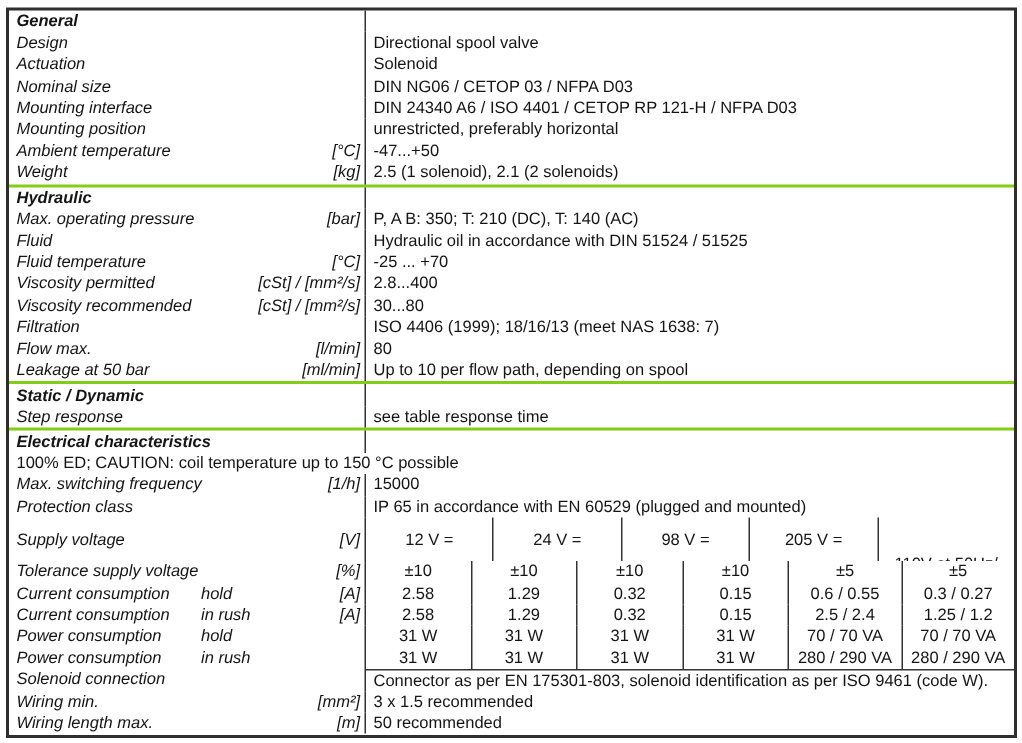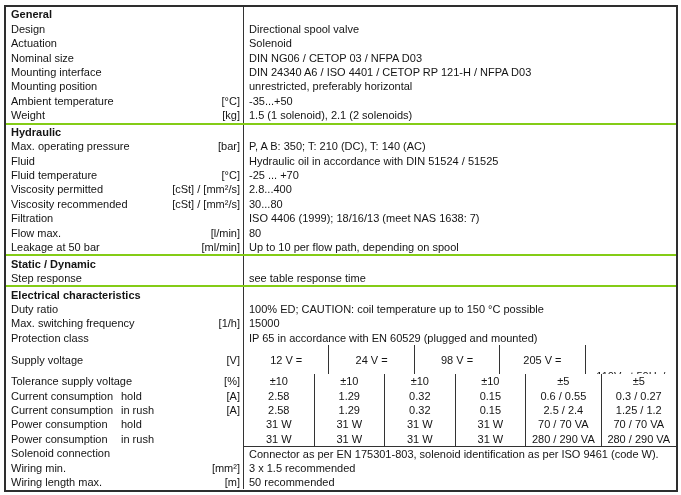--- a/index.html
+++ b/index.html
@@ -15,25 +15,25 @@
     display:flex;flex-direction:column;
   }
   .section{display:flex;flex-direction:column;}
   .section + .section{border-top:2px solid #84cc16;}
   .row{display:flex;height:14.45px;flex:none;white-space:nowrap;}
   .row.tall{height:28.9px;align-items:center;}
   .lcell{
     width:238px;flex:none;box-sizing:border-box;
     border-right:1px solid #333;
     display:flex;align-items:center;position:relative;
-    padding:0 3px 0 5px;height:100%;line-height:12px;
+    padding:0 3px 0 5px;height:100%;line-height:12px;font-style:italic;
   }
   .lbl{flex:none;}
   .bold{font-weight:bold;}
-  .sub{position:absolute;left:115px;}
+  .sub{position:absolute;left:128px;}
   .unit{margin-left:auto;}
   .vcell{
     flex:1;box-sizing:border-box;display:flex;align-items:center;
     padding-left:5px;height:100%;line-height:12px;overflow:hidden;
   }
   .varea{flex:1;display:flex;height:100%;box-sizing:border-box;}
   .topline{border-top:1px solid #333;}
   .botline{border-bottom:1px solid #333;}
   .col{
     flex:71 0 0;box-sizing:border-box;border-right:1px solid #333;
@@ -84,28 +84,28 @@
       <div class="lcell">
           <span class="lbl">Mounting position</span>
         </div>
       <div class="vcell">unrestricted, preferably horizontal</div>
     </div>
     <div class="row">
       <div class="lcell">
           <span class="lbl">Ambient temperature</span>
           <span class="unit">[°C]</span>
         </div>
-      <div class="vcell">-35...+50</div>
+      <div class="vcell">-47...+50</div>
     </div>
     <div class="row">
       <div class="lcell">
           <span class="lbl">Weight</span>
           <span class="unit">[kg]</span>
         </div>
-      <div class="vcell">1.5 (1 solenoid), 2.1 (2 solenoids)</div>
+      <div class="vcell">2.5 (1 solenoid), 2.1 (2 solenoids)</div>
     </div>
   </div>
 
   <div class="section">
     <div class="row">
       <div class="lcell">
           <span class="lbl bold">Hydraulic</span>
         </div>
       <div class="vcell"></div>
     </div>
@@ -181,23 +181,20 @@
   </div>
 
   <div class="section">
     <div class="row">
       <div class="lcell">
           <span class="lbl bold">Electrical characteristics</span>
         </div>
       <div class="vcell"></div>
     </div>
     <div class="row">
-      <div class="lcell">
-          <span class="lbl">Duty ratio</span>
-        </div>
       <div class="vcell">100% ED; CAUTION: coil temperature up to 150 °C possible</div>
     </div>
     <div class="row">
       <div class="lcell">
           <span class="lbl">Max. switching frequency</span>
           <span class="unit">[1/h]</span>
         </div>
       <div class="vcell">15000</div>
     </div>
     <div class="row">

